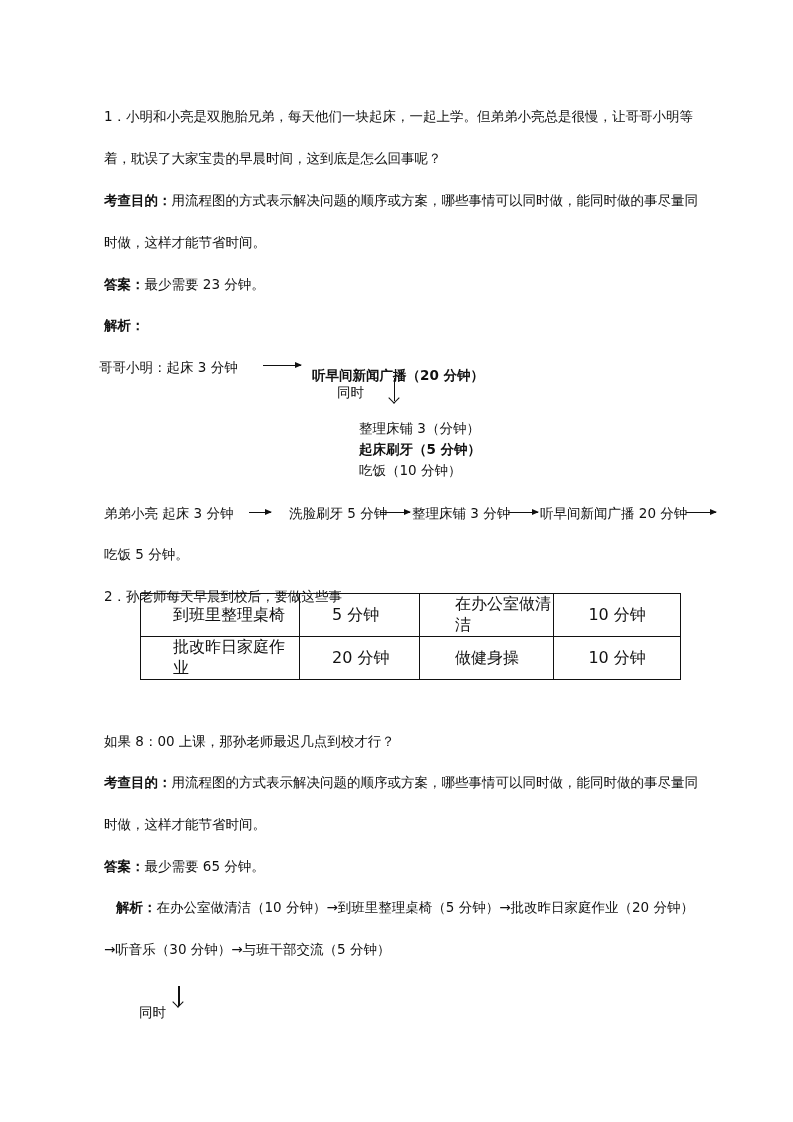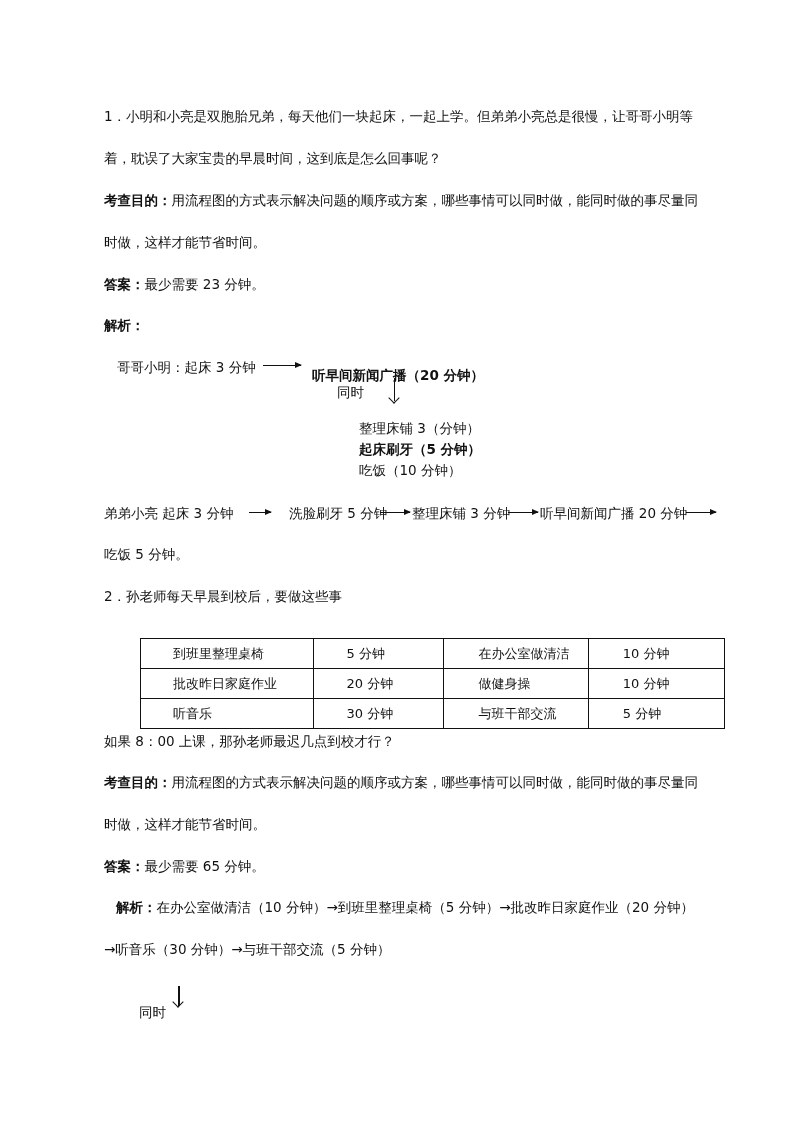--- a/index.html
+++ b/index.html
@@ -11,22 +11,22 @@
     .b { font-weight: bold; }
     .line { position: absolute; white-space: nowrap; line-height: 18px; }
     .arrow-h { position: absolute; height: 1px; background: #111; }
     .arrow-h::after {
       content: ""; position: absolute; right: -1px; top: -3px;
       border-left: 7px solid #111; border-top: 3.5px solid transparent; border-bottom: 3.5px solid transparent;
     }
     .vline { position: absolute; width: 1px; background: #111; }
     .chev { position: absolute; width: 7px; height: 7px; border-right: 1px solid #111; border-bottom: 1px solid #111; transform: rotate(45deg); }
     table.tasks {
-      position: absolute; left: 140px; top: 638px; width: 585px;
-      border-collapse: collapse; font-size: 13px;
+      position: absolute; left: 140px; top: 593px; width: 541px;
+      border-collapse: collapse; font-size: 16px;
     }
     table.tasks td {
       border: 1px solid #111; height: 29px; padding: 0 0 0 0; vertical-align: middle;
     }
     td.c1 { width: 139px; padding-left: 32px !important; }
     td.c2 { width: 95px; padding-left: 32px !important; }
     td.c3 { width: 108px; padding-left: 35px !important; }
     td.c4 { width: 100px; padding-left: 34px !important; }
   </style>
 </head>
@@ -38,21 +38,21 @@
 <div class="line" style="left:104px; top:191px;">
   <span class="b">考查目的：</span><span>用流程图的方式表示解决问题的顺序或方案，哪些事情可以同时做，能同时做的事尽量同</span>
 </div>
 <div class="line" style="left:104px; top:233px;">时做，这样才能节省时间。</div>
 
 <div class="line" style="left:104px; top:275px;">
   <span class="b">答案：</span><span>最少需要 23 分钟。</span>
 </div>
 <div class="line b" style="left:104px; top:316px;">解析：</div>
 
-<div class="line" style="left:117px; top:358px;text-align:center;">哥哥小明：起床 3 分钟</div>
+<div class="line" style="left:99px; top:358px;text-align:center;">哥哥小明：起床 3 分钟</div>
 <div class="arrow-h" style="left:263px; top:365px; width:38px;"></div>
 <div class="line" style="left:312px; top:366px;font-weight:bold;">听早间新闻广播（20 分钟）</div>
 <div class="line" style="left:337px; top:383px;">同时</div>
 <div class="vline" style="left:394px; top:378px; height:23px;"></div>
 <div class="chev" style="left:390px; top:394px;"></div>
 <div class="line" style="left:359px; top:419px;">整理床铺 3（分钟）</div>
 <div class="line" style="left:359px; top:440px;font-weight:bold;">起床刷牙（5 分钟）</div>
 <div class="line" style="left:359px; top:461px;">吃饭（10 分钟）</div>
 
 <div class="line" style="left:104px; top:504px;">弟弟小亮 起床 3 分钟</div>
@@ -74,26 +74,20 @@
     <td class="c2">5 分钟</td>
     <td class="c3">在办公室做清洁</td>
     <td class="c4">10 分钟</td>
   </tr>
   <tr>
     <td class="c1">批改昨日家庭作业</td>
     <td class="c2">20 分钟</td>
     <td class="c3">做健身操</td>
     <td class="c4">10 分钟</td>
   </tr>
-  <tr>
-    <td class="c1">听音乐</td>
-    <td class="c2">30 分钟</td>
-    <td class="c3">与班干部交流</td>
-    <td class="c4">5 分钟</td>
-  </tr>
 </tbody>
   </table>
 
 <div class="line" style="left:104px; top:732px;">如果 8：00 上课，那孙老师最迟几点到校才行？</div>
 
 <div class="line" style="left:104px; top:773px;">
   <span class="b">考查目的：</span><span>用流程图的方式表示解决问题的顺序或方案，哪些事情可以同时做，能同时做的事尽量同</span>
 </div>
 <div class="line" style="left:104px; top:815px;">时做，这样才能节省时间。</div>
 

